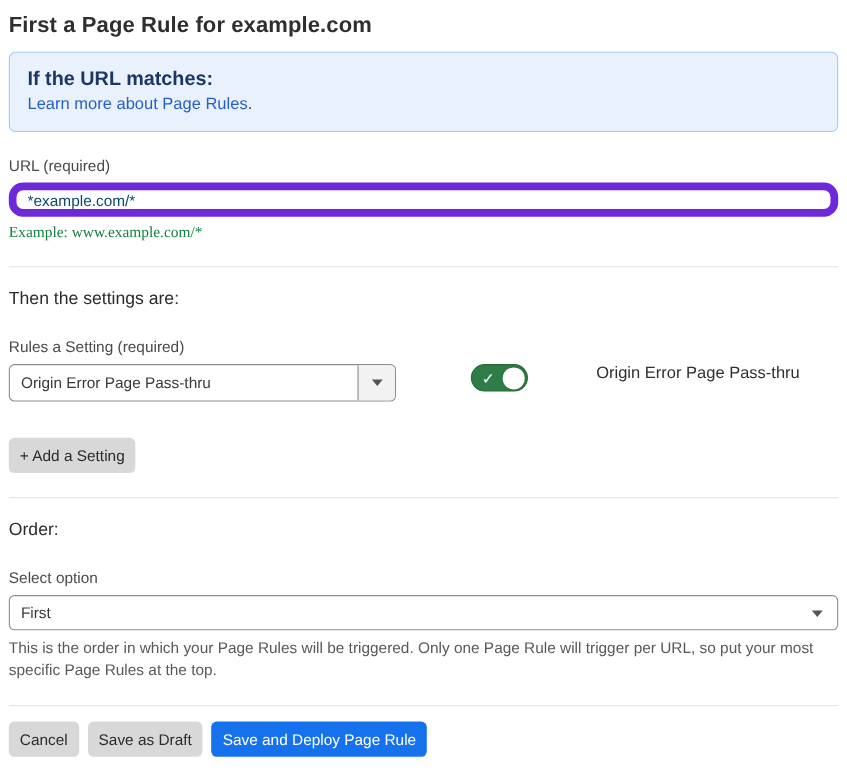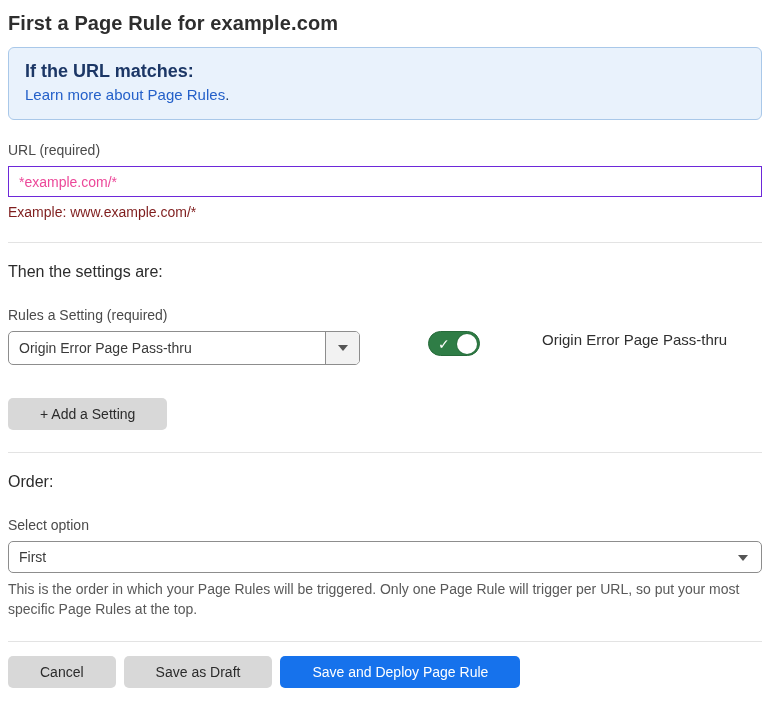--- a/index.html
+++ b/index.html
@@ -41,33 +41,34 @@
   }
   .info-box .info-link-suffix { color: #1e3a68; }
   .field-label {
     font-size: 14px;
     color: #4a4a4a;
     margin-bottom: 8px;
   }
   .text-input {
     width: 100%;
     height: 31px;
-    border: 1px solid #6d28d9;
-    border-radius: 0;
+    border: 7px solid #6d28d9;
+    border-radius: 13px;
     padding: 0 10px;
     font-size: 14px;
-    color: #ec4899;
+    color: #0c4a6e;
     font-family: "Liberation Sans", "DejaVu Sans", sans-serif;
     background: #fff;
     outline: none;
   }
   .helper-text {
     font-size: 14px;
-    color: #7f1d1d;
+    color: #15803d;
     margin-top: 7px;
+    font-family: Liberation Serif, serif;
   }
   .divider {
     border: none;
     border-top: 1px solid #e3e3e3;
     margin: 22px 0 0 0;
   }
   .section-heading {
     font-size: 16px;
     font-weight: 400;
     color: #2b2b2b;
@@ -147,21 +148,21 @@
   .toggle-text {
     font-size: 15px;
     color: #2f2f2f;
     margin-left: 14px;
   }
   .btn {
     display: inline-flex;
     align-items: center;
     justify-content: center;
     height: 32px;
-    padding: 0 32px;
+    padding: 0 10px;
     border: none;
     border-radius: 5px;
     font-size: 14px;
     font-family: "Liberation Sans", "DejaVu Sans", sans-serif;
     cursor: pointer;
     color: #2b2b2b;
     background: #d8d8d8;
   }
   .btn-add { margin-top: 33px; }
   .btn-primary {

